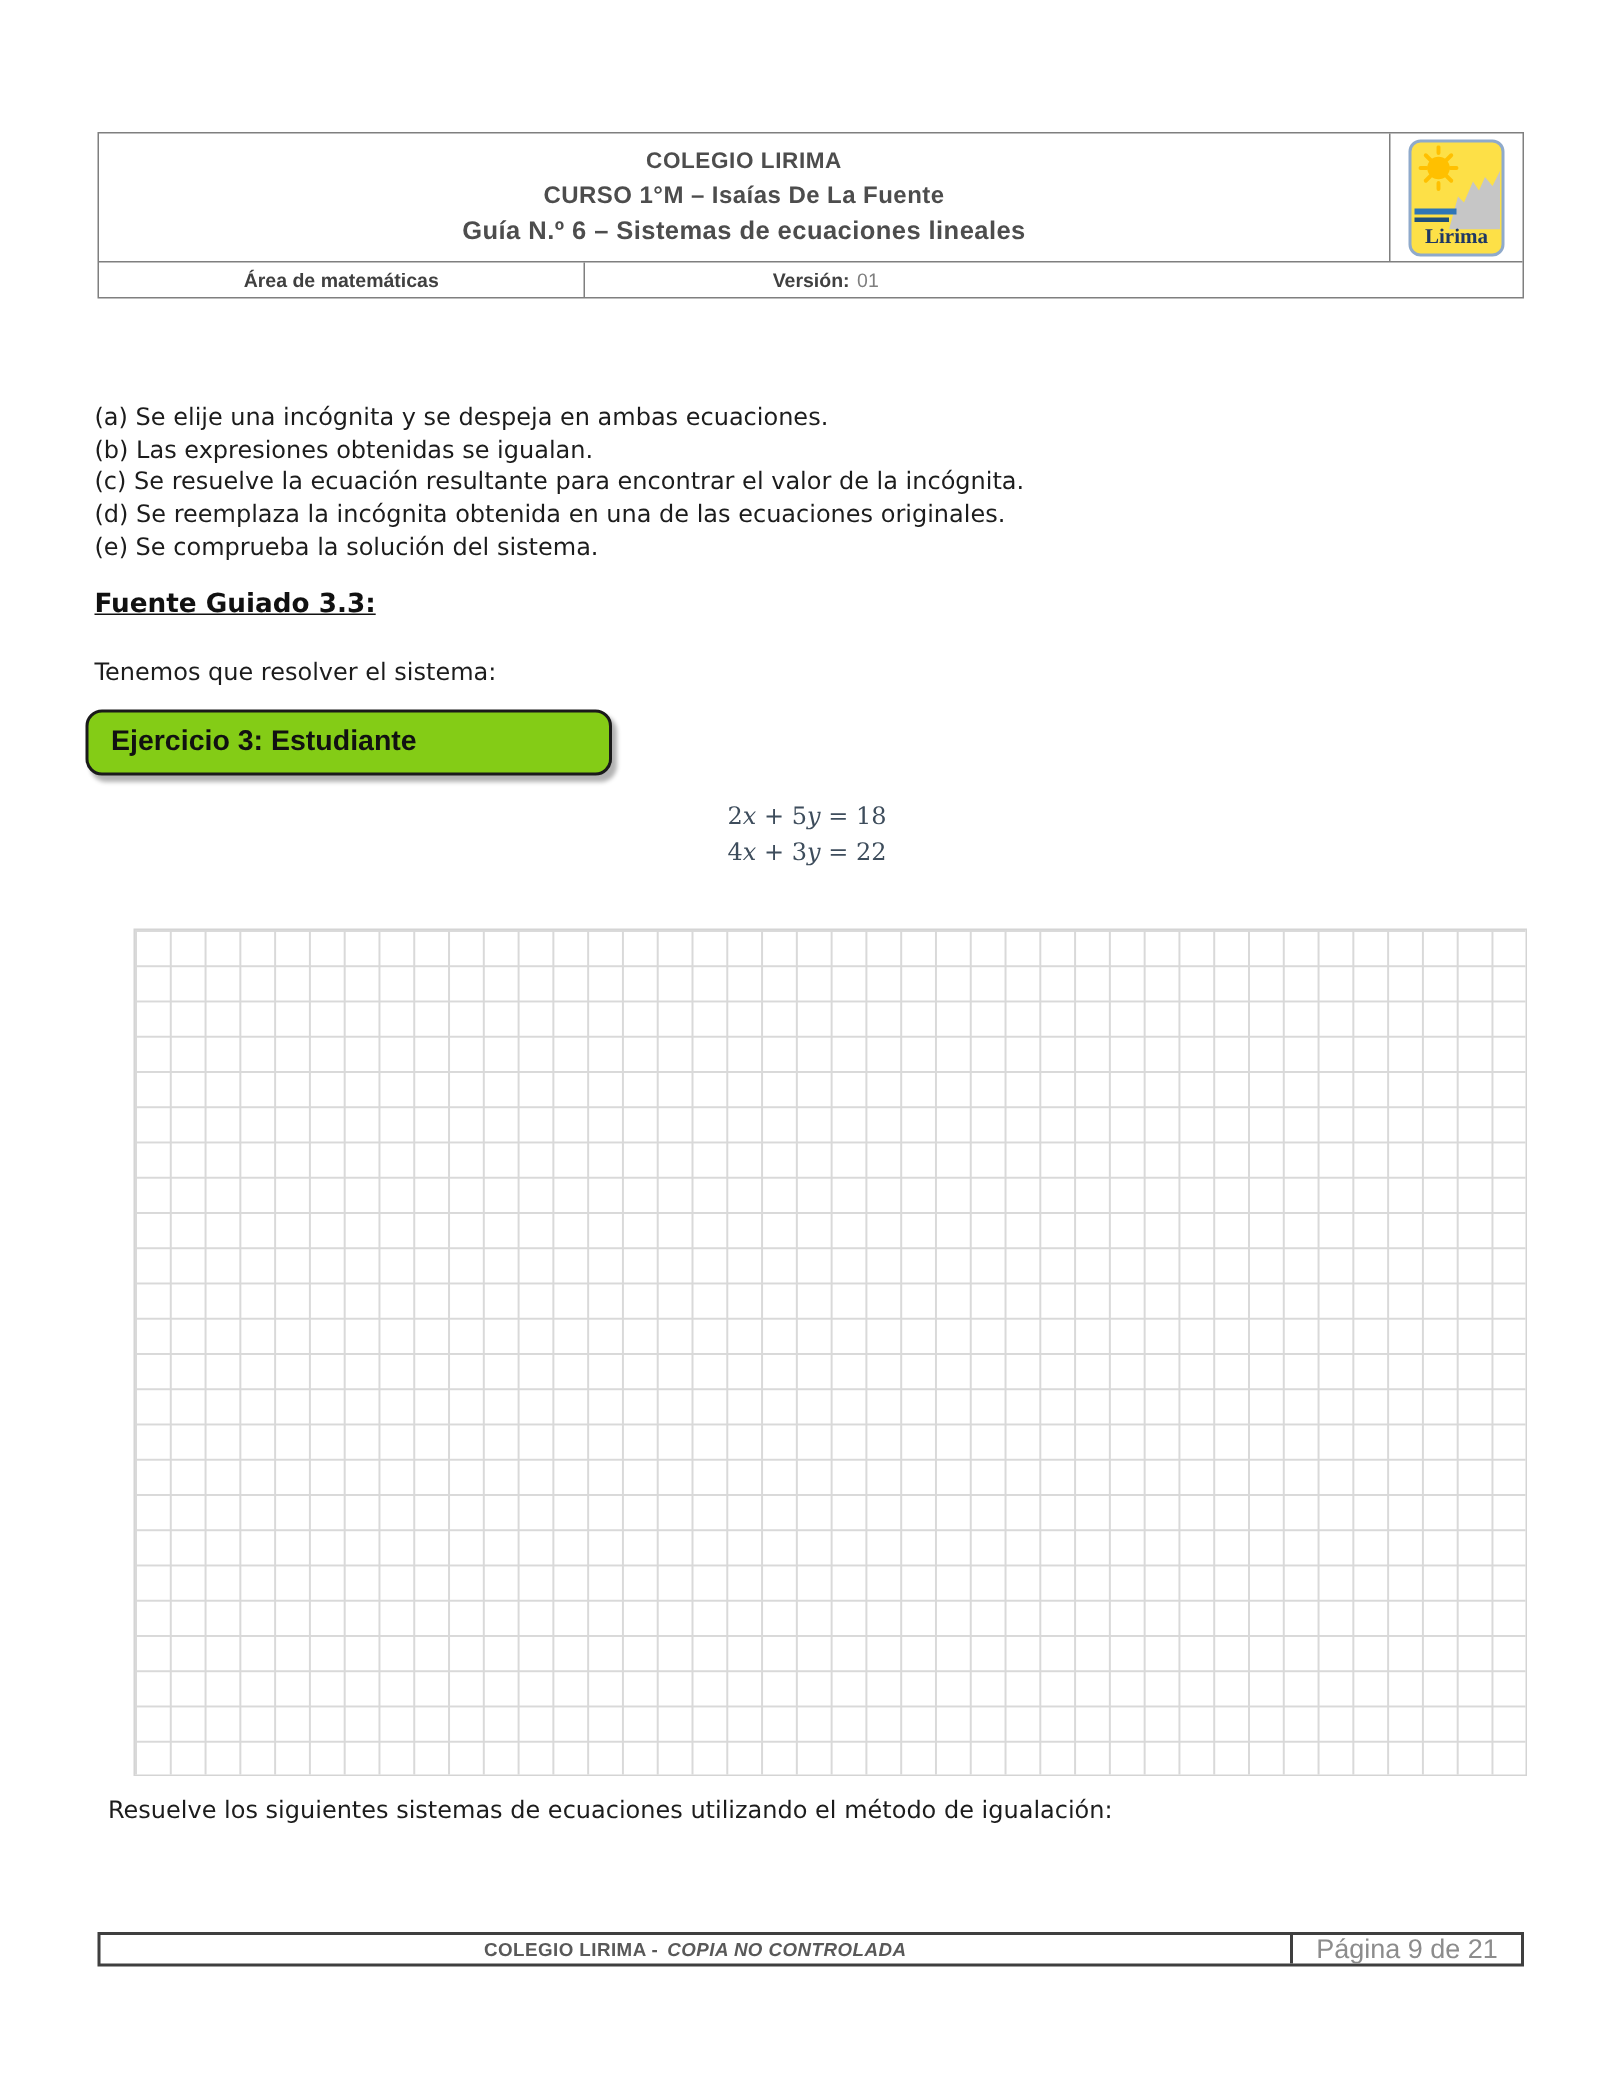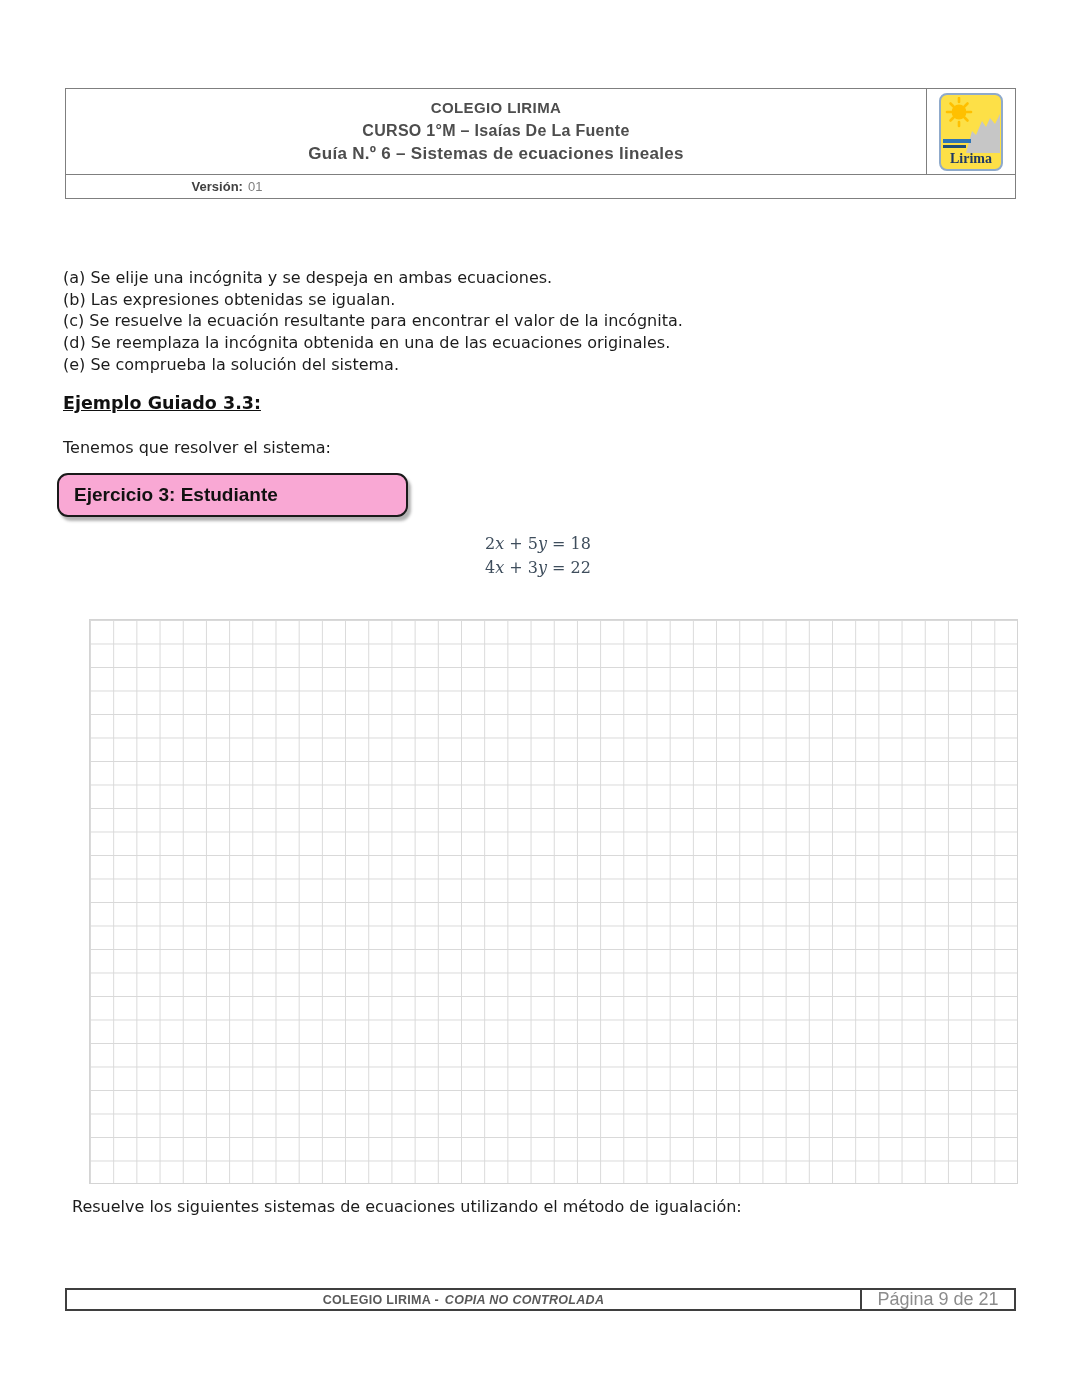--- a/index.html
+++ b/index.html
@@ -69,21 +69,21 @@
     font-size:17.5px; font-weight:bold; text-decoration:underline;
     color:#111;
   }
   .example-intro {
     position:absolute; left:63px; top:438px;
     font-size:16px; color:#1c1c1c;
   }
   .exercise-box {
     position:absolute; left:57px; top:473px; width:351px; height:44px;
     border:2.5px solid #1a1a1a; border-radius:11px;
-    background:#f9a8d4;
+    background:#84cc16;
     box-shadow:3px 4px 3px rgba(0,0,0,0.3);
     display:flex; align-items:center; padding-left:15px;
     font-family:"Liberation Sans", sans-serif;
     font-size:19px; font-weight:bold; color:#111;
   }
   .equations {
     position:absolute; left:485px; top:532px;
     font-family:"DejaVu Serif", serif;
     font-size:16px; line-height:24px; color:#3e4d5c;
   }
@@ -154,36 +154,37 @@
             <circle cx="17" cy="15" r="7.5" fill="#ffc000"></circle>
 
             <rect x="1" y="42" width="28" height="4" fill="#2e75b6"></rect>
             <rect x="1" y="48" width="23" height="3" fill="#1f4e79"></rect>
           </svg>
           <div class="logo-word">Lirima</div>
         </div>
       </div>
     </div>
     <div class="header-meta">
+      <div class="meta-cell meta-area">Área de matemáticas</div>
       <div class="meta-cell meta-ver">
         <span class="meta-label">Versión:</span>
         <span class="meta-value">01</span>
       </div>
     </div>
   </div>
 
   <div class="steps">
     <div>(a) Se elije una incógnita y se despeja en ambas ecuaciones.</div>
     <div>(b) Las expresiones obtenidas se igualan.</div>
     <div>(c) Se resuelve la ecuación resultante para encontrar el valor de la incógnita.</div>
     <div>(d) Se reemplaza la incógnita obtenida en una de las ecuaciones originales.</div>
     <div>(e) Se comprueba la solución del sistema.</div>
   </div>
 
-  <div class="example-heading">Ejemplo Guiado 3.3:</div>
+  <div class="example-heading">Fuente Guiado 3.3:</div>
   <div class="example-intro">Tenemos que resolver el sistema:</div>
 
   <div class="exercise-box">
     <span>Ejercicio 3: Estudiante</span>
   </div>
 
   <div class="equations">
     <div>2<i>x</i> + 5<i>y</i> = 18</div>
     <div>4<i>x</i> + 3<i>y</i> = 22</div>
   </div>

